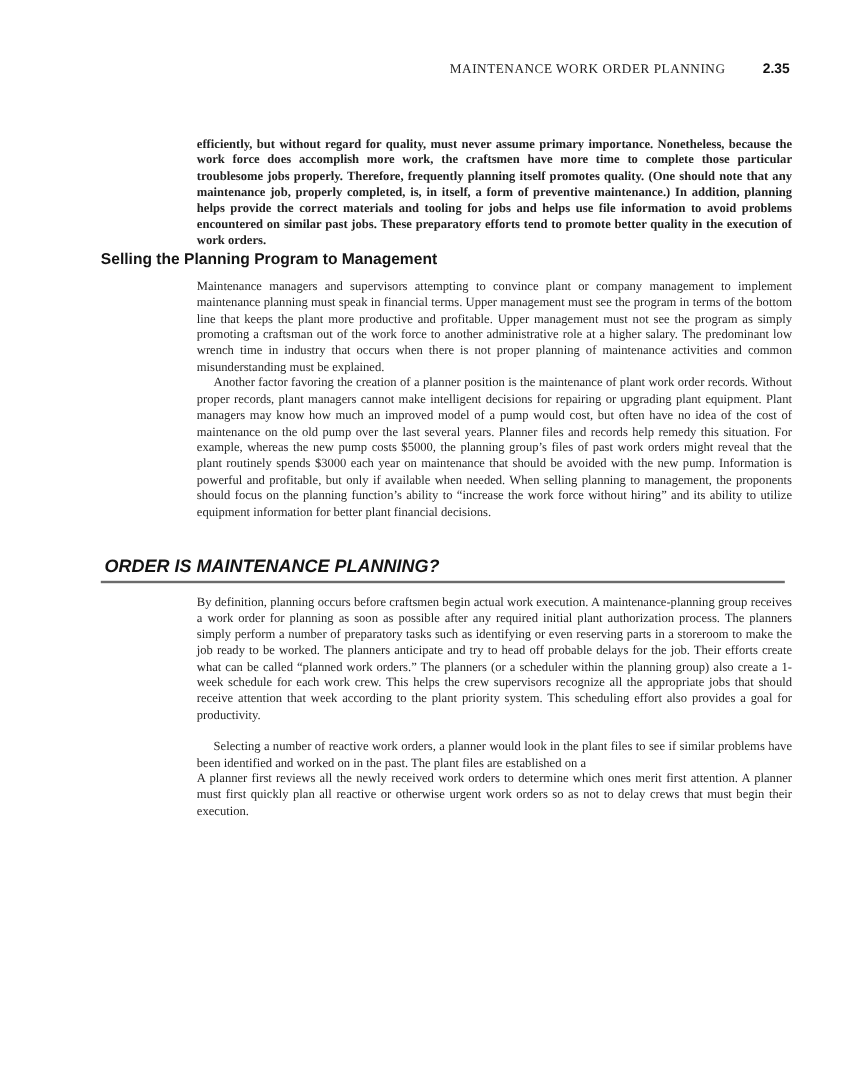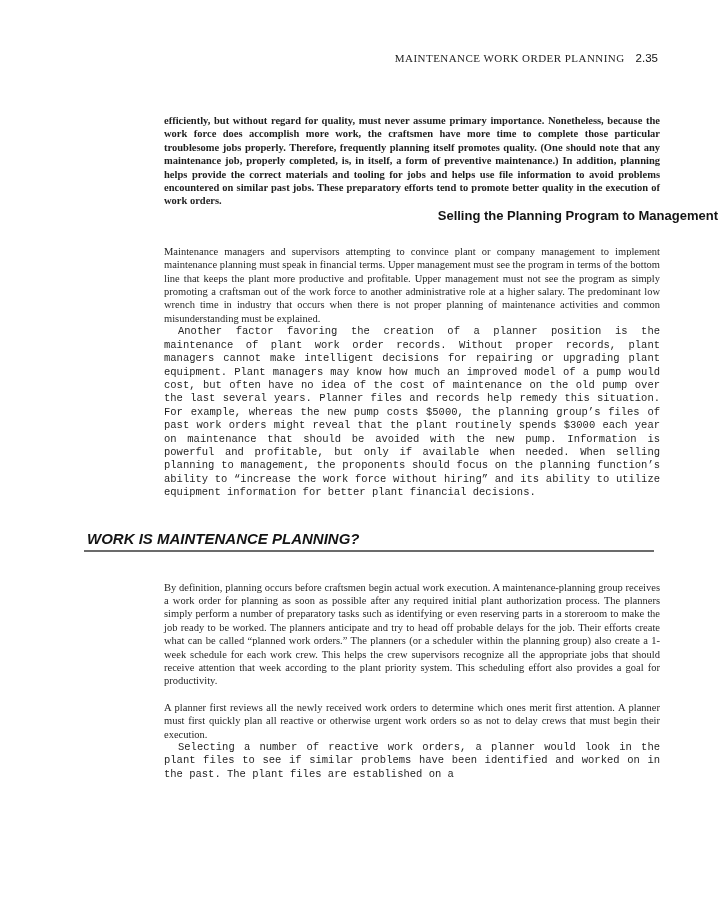--- a/index.html
+++ b/index.html
@@ -20,64 +20,63 @@
     text-align: right;
     white-space: nowrap;
   }
   .running-title {
     font-size: 11px;
     letter-spacing: 0.45px;
     color: #242424;
   }
   .folio {
     font-family: "Liberation Sans", sans-serif;
-    font-weight: normal;
+    font-weight: bold;
     font-size: 11.5px;
     color: #111111;
-    margin-left: 11px;
+    margin-left: 31px;
   }
   .body-block {
     margin-left: 164px;
     width: 496px;
   }
   p.bodytext {
     margin: 0;
     font-size: 10.5px;
     line-height: 13.4px;
     text-align: justify;
     color: #1f1f1f;
   }
-  p.indent { text-indent: 14px; font-family: Liberation Mono, monospace; }
+  p.indent { text-indent: 14px; }
   .intro { margin-top: 114px; font-weight: bold; }
   h2.subhead {
     font-family: "Liberation Sans", sans-serif;
     font-weight: bold;
     font-size: 13px;
     line-height: 15px;
     color: #141414;
     margin: 0 0 0 84px;
-    text-align: right;
   }
   .subhead-1 { margin-top: 22px; }
-  .after-subhead { margin-top: 22px; }
+  .after-subhead { margin-top: 10px; }
   .para-gap { margin-top: 0; }
   h1.majorhead {
     font-family: "Liberation Sans", sans-serif;
     font-weight: bold;
     font-style: italic;
     font-size: 15px;
     line-height: 16px;
     color: #141414;
     margin: 31px 0 0 84px;
     width: 570px;          
     padding: 0 0 3px 3px;
     border-bottom: 2px solid #6b6b6b;
     box-sizing: border-box;
   }
-  .after-major { margin-top: 29px; }
+  .after-major { margin-top: 10px; }
   .subhead-2 { margin-top: 26px; }
   .after-subhead-2 { margin-top: 13px; }
 </style>
 </head>
 <body>
 
 <div class="page">
 
   <div class="running-header">
     <span class="running-title">MAINTENANCE WORK ORDER PLANNING</span><span class="folio">2.35</span>
@@ -87,25 +86,25 @@
     <p class="bodytext">efficiently, but without regard for quality, must never assume primary importance. Nonetheless, because the work force does accomplish more work, the craftsmen have more time to complete those particular troublesome jobs properly. Therefore, frequently planning itself promotes quality. (One should note that any maintenance job, properly completed, is, in itself, a form of preventive maintenance.) In addition, planning helps provide the correct materials and tooling for jobs and helps use file information to avoid problems encountered on similar past jobs. These preparatory efforts tend to promote better quality in the execution of work orders.</p>
   </div>
 
   <h2 class="subhead subhead-1">Selling the Planning Program to Management</h2>
 
   <div class="body-block after-subhead">
     <p class="bodytext">Maintenance managers and supervisors attempting to convince plant or company management to implement maintenance planning must speak in financial terms. Upper management must see the program in terms of the bottom line that keeps the plant more productive and profitable. Upper management must not see the program as simply promoting a craftsman out of the work force to another administrative role at a higher salary. The predominant low wrench time in industry that occurs when there is not proper planning of maintenance activities and common misunderstanding must be explained.</p>
     <p class="bodytext indent para-gap">Another factor favoring the creation of a planner position is the maintenance of plant work order records. Without proper records, plant managers cannot make intelligent decisions for repairing or upgrading plant equipment. Plant managers may know how much an improved model of a pump would cost, but often have no idea of the cost of maintenance on the old pump over the last several years. Planner files and records help remedy this situation. For example, whereas the new pump costs $5000, the planning group’s files of past work orders might reveal that the plant routinely spends $3000 each year on maintenance that should be avoided with the new pump. Information is powerful and profitable, but only if available when needed. When selling planning to management, the proponents should focus on the planning function’s ability to “increase the work force without hiring” and its ability to utilize equipment information for better plant financial decisions.</p>
   </div>
 
-  <h1 class="majorhead">WORK IS MAINTENANCE PLANNING?</h1>
+  <h1 class="majorhead">ORDER IS MAINTENANCE PLANNING?</h1>
 
   <div class="body-block after-major">
     <p class="bodytext">By definition, planning occurs before craftsmen begin actual work execution. A maintenance-planning group receives a work order for planning as soon as possible after any required initial plant authorization process. The planners simply perform a number of preparatory tasks such as identifying or even reserving parts in a storeroom to make the job ready to be worked. The planners anticipate and try to head off probable delays for the job. Their efforts create what can be called “planned work orders.” The planners (or a scheduler within the planning group) also create a 1-week schedule for each work crew. This helps the crew supervisors recognize all the appropriate jobs that should receive attention that week according to the plant priority system. This scheduling effort also provides a goal for productivity.</p>
   </div>
 
 
   <div class="body-block after-subhead-2">
+    <p class="bodytext indent para-gap">Selecting a number of reactive work orders, a planner would look in the plant files to see if similar problems have been identified and worked on in the past. The plant files are established on a</p>
     <p class="bodytext">A planner first reviews all the newly received work orders to determine which ones merit first attention. A planner must first quickly plan all reactive or otherwise urgent work orders so as not to delay crews that must begin their execution.</p>
-    <p class="bodytext indent para-gap">Selecting a number of reactive work orders, a planner would look in the plant files to see if similar problems have been identified and worked on in the past. The plant files are established on a</p>
   </div>
 
 </div>
 
 </body></html>

